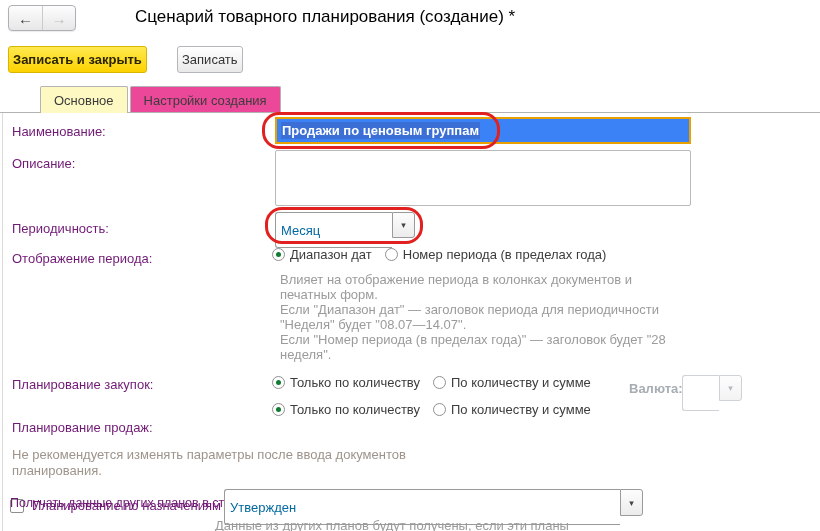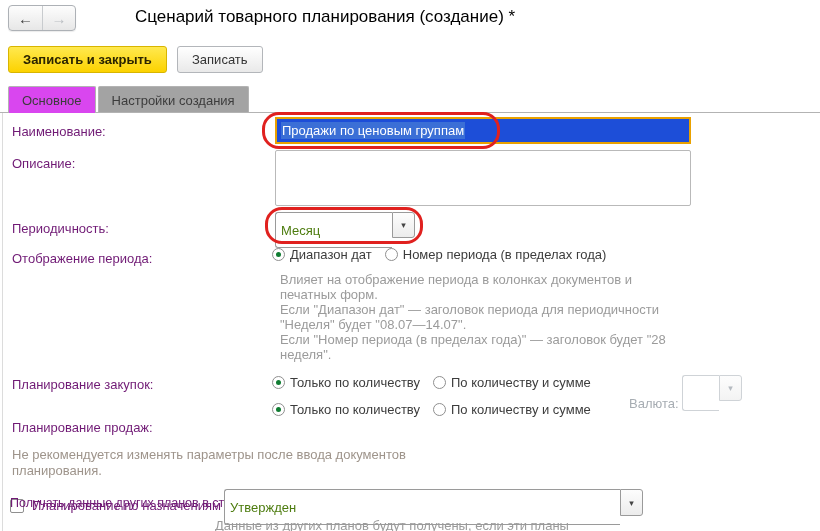--- a/index.html
+++ b/index.html
@@ -26,63 +26,63 @@
   .nav-back { color:#3d3d3d; }
   .nav-fwd  { color:#b9bdc2; }
 
   .page-title {
     left:135px; top:7px; font-size:17px; color:#000000; white-space:nowrap;
   }
 
   
   .btn {
     height:27px; border-radius:3px; display:inline-flex; align-items:center;
-    justify-content:center; padding:0 14px; cursor:pointer; font-size:13px;
+    justify-content:center; padding:0 4px; cursor:pointer; font-size:13px;
   }
   .btn-yellow {
     left:8px; top:46px;
     background:linear-gradient(#ffe94f,#fcd200);
     border:1px solid #d8b500; color:#2b2400; font-weight:bold;
   }
   .btn-plain {
     left:177px; top:46px;
     background:linear-gradient(#ffffff,#e9e9e9);
     border:1px solid #b3b6ba; color:#333;
   }
 
   
   .tabs { left:8px; top:86px; display:flex; }
   .tab {
     height:27px; padding:0 13px; display:flex; align-items:center;
     border:1px solid #b3b3b3; border-bottom:none; margin-right:2px;
-    border-radius:2px 2px 0 0; background:#a3a3a3; color:#3c3c3c; cursor:pointer;
-  }
-  .tab.active { background:#d946ef; position:relative; z-index:2; }
+    border-radius:2px 2px 0 0; background:#ec4899; color:#3c3c3c; cursor:pointer;
+  }
+  .tab.active { background:#fef9c3; position:relative; z-index:2;margin-left:32px; }
   .tab-line { left:0; top:112px; width:820px; border-top:1px solid #b3b3b3; }
   .content-left-border { left:2px; top:113px; height:418px; border-left:1px solid #dcdcdc; }
 
   
   .lbl { color:#701a75; white-space:nowrap; }
   .help { color:#9b9b9b; white-space:pre-line; line-height:15px; }
   .warn { color:#9e948b; white-space:pre-line; line-height:16px; }
   .lbl-disabled { color:#a7adb3; }
 
   .txt-input {
-    background:#1d4ed8; border:1px solid #b9b9b9; display:flex; align-items:center;
-    padding:0 4px; color:#000;
+    background:#3b82f6; border:1px solid #b9b9b9; display:flex; align-items:center;
+    padding:0 4px; color:#000;font-weight:bold;
   }
   .name-input { left:275px; top:117px; width:416px; height:27px; border:2px solid #e9a100; }
   .sel-text { background:#3b6fd6; color:#fff; padding:1px 1px; white-space:nowrap; }
 
   .textarea { left:275px; top:150px; width:416px; height:56px; border:1px solid #b9b9b9; border-radius:2px; background:#fff; }
 
   .combo { display:flex; align-items:stretch; background:#fff; }
   .combo .box {
     border:1px solid #9a9a9a; border-right:none; border-radius:3px 0 0 3px;
-    display:flex; align-items:center; padding:17px 5px; color:#4d7c0f; background:#fff; flex:1;
+    display:flex; align-items:center; padding:17px 5px; color:#0369a1; background:#fff; flex:1;
   }
   .combo .drop {
     width:23px; border:1px solid #9a9a9a; border-radius:0 3px 3px 0;
     background:linear-gradient(#fdfdfd,#ececec);
     display:flex; align-items:center; justify-content:center;
     font-size:9px; color:#444; cursor:pointer;
   }
   .combo.disabled .box { border-color:#cfd3d7; }
   .combo.disabled .drop { border-color:#cfd3d7; color:#b5bac0; background:linear-gradient(#fdfdfd,#f3f3f3); }
 
@@ -171,21 +171,21 @@
   <div class="abs radio-row" style="left:272px; top:375px;">
     <span class="radio-opt">
       <span class="radio-circle sel"></span>
       <span>Только по количеству</span>
     </span>
     <span class="radio-opt" style="margin-left:13px;">
       <span class="radio-circle"></span>
       <span>По количеству и сумме</span>
     </span>
   </div>
-  <div class="abs lbl lbl-disabled" style="left:629px; top:396px;">Валюта:</div>
+  <div class="abs lbl lbl-disabled" style="left:629px; top:381px;font-weight:bold;">Валюта:</div>
   <div class="abs combo disabled" style="left:682px; top:375px; width:60px; height:26px;">
     <div class="box"></div>
     <div class="drop">
         <span>▾</span>
       </div>
   </div>
 
   <div class="abs lbl" style="left:12px; top:404px;margin-top:16px;">Планирование продаж:</div>
   <div class="abs radio-row" style="left:272px; top:402px;">
     <span class="radio-opt">

